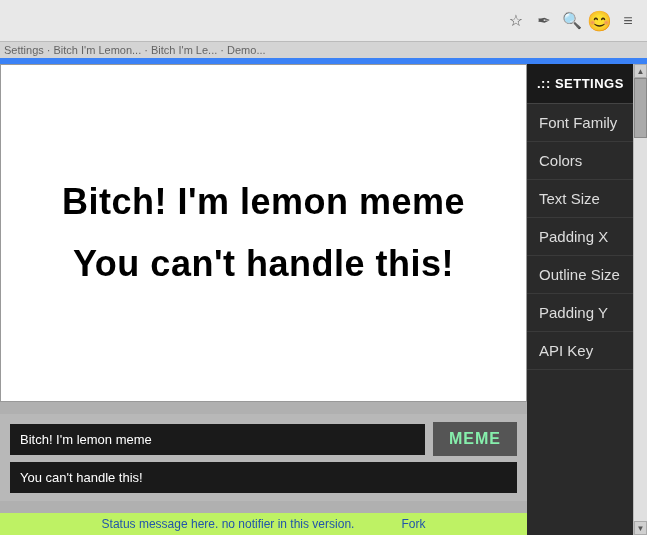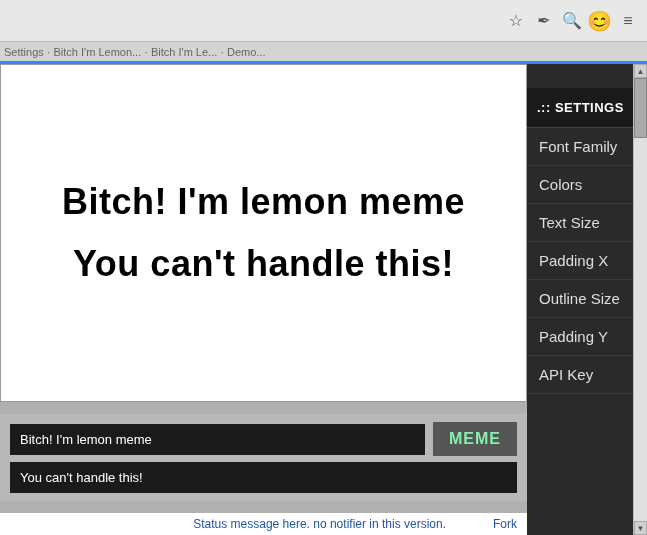--- a/index.html
+++ b/index.html
@@ -37,21 +37,21 @@
       font-size: 20px;
     }
 
     
     .tab-bar {
       background: #d4d4d4;
       height: 22px;
       display: flex;
       align-items: center;
       padding: 0 4px;
-      border-bottom: 3px solid #3b82f6;
+      border-bottom: 6px solid #3b82f6;
       font-size: 11px;
       color: #333;
       overflow: hidden;
       white-space: nowrap;
     }
     .tab-bar span {
       margin-right: 4px;
       opacity: 0.7;
     }
 
@@ -140,23 +140,23 @@
       letter-spacing: 1px;
     }
 
     .input-row-2 .meme-input {
       width: 100%;
     }
 
     .status-bar {
       padding: 4px 10px;
       display: flex;
-      justify-content: flex-end;
-      align-items: center;
-      background: #ffffff;
+      justify-content: center;
+      align-items: center;
+      background: #bef264;
     }
 
     .status-text {
       font-size: 12px;
       color: #2255aa;
     }
 
     .fork-link {
       font-size: 12px;
       color: #2255aa;
@@ -175,21 +175,20 @@
     }
 
     .settings-header {
       background: #1a1a1a;
       padding: 12px 10px;
       font-size: 13px;
       font-weight: bold;
       color: white;
       letter-spacing: 0.5px;
       border-bottom: 1px solid #444;
-      margin-top: 24px;
     }
 
     .settings-item {
       padding: 10px 12px;
       font-size: 15px;
       color: #ddd;
       cursor: pointer;
       border-bottom: 1px solid #3a3a3a;
     }
 

